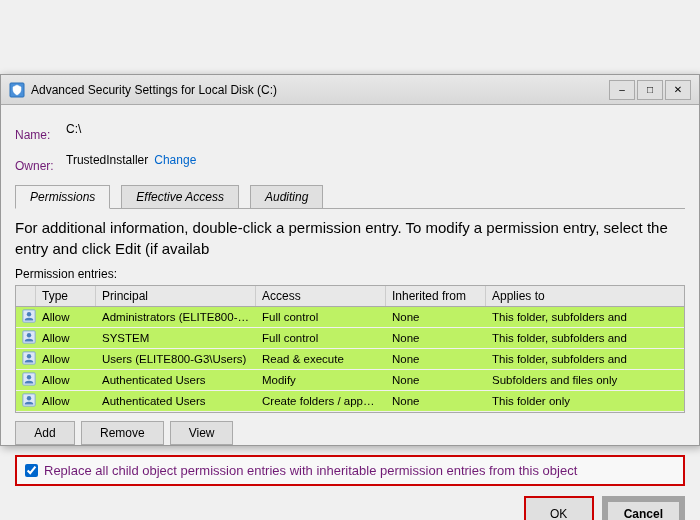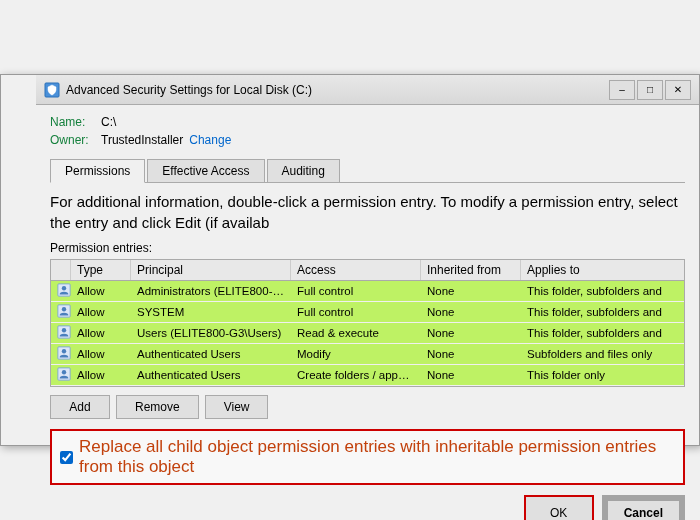--- a/index.html
+++ b/index.html
@@ -15,21 +15,20 @@
       overflow: hidden;
     }
     .window {
       width: 700px;
       height: 372px;
       background: #f0f0f0;
       border: 1px solid #999;
       box-shadow: 2px 2px 8px rgba(0,0,0,0.3);
       display: flex;
       flex-direction: column;
-      padding-left: 35px;
     }
     .title-bar {
       background: linear-gradient(to bottom, #e8e8e8, #d8d8d8);
       border-bottom: 1px solid #aaa;
       padding: 6px 8px;
       display: flex;
       align-items: center;
       justify-content: space-between;
       height: 30px;
     }
@@ -67,44 +66,46 @@
       display: flex;
       flex-direction: column;
     }
     .field-row {
       display: flex;
       align-items: center;
       margin-bottom: 4px;
       gap: 6px;
     }
     .field-label {
-      color: #15803d;
+      color: #701a75;
       min-width: 45px;
+      margin-top: 13px;
     }
     .field-value {
       color: #000;
     }
     .change-link {
       color: #0066cc;
       cursor: pointer;
       text-decoration: none;
     }
     .tabs {
       display: flex;
       margin-top: 8px;
       border-bottom: 1px solid #aaa;
     }
     .tab {
       padding: 4px 14px;
       border: 1px solid #aaa;
       border-bottom: none;
       background: #e0e0e0;
       cursor: pointer;
-      margin-right: 2px;
-      font-size: 12px;
+      margin-right: 11px;
+      font-size: 12px;
+      font-style: italic;
     }
     .tab.active {
       background: #f0f0f0;
       border-bottom: 1px solid #f0f0f0;
       margin-bottom: -1px;
       z-index: 1;
     }
     .info-text {
       margin-top: 8px;
       font-size: 15px;
@@ -179,22 +180,22 @@
       padding: 6px 8px;
       background: #f8f8f8;
     }
     .checkbox-input {
       width: 13px;
       height: 13px;
       cursor: pointer;
       accent-color: #0066cc;
     }
     .checkbox-label {
-      font-size: 17px;
-      color: #c2410c;
+      font-size: 13px;
+      color: #701a75;
     }
     .bottom-buttons {
       display: flex;
       justify-content: flex-end;
       gap: 8px;
       margin-top: 10px;
       padding-bottom: 2px;
     }
     .btn-ok {
       padding: 5px 22px;

